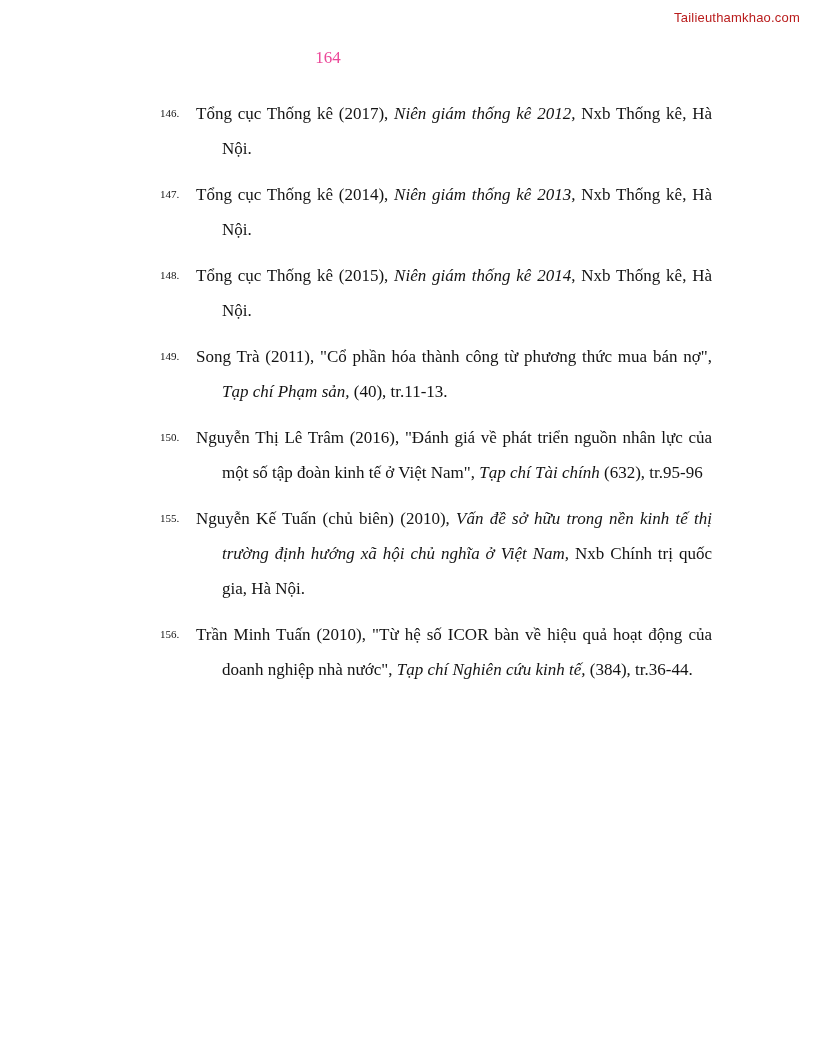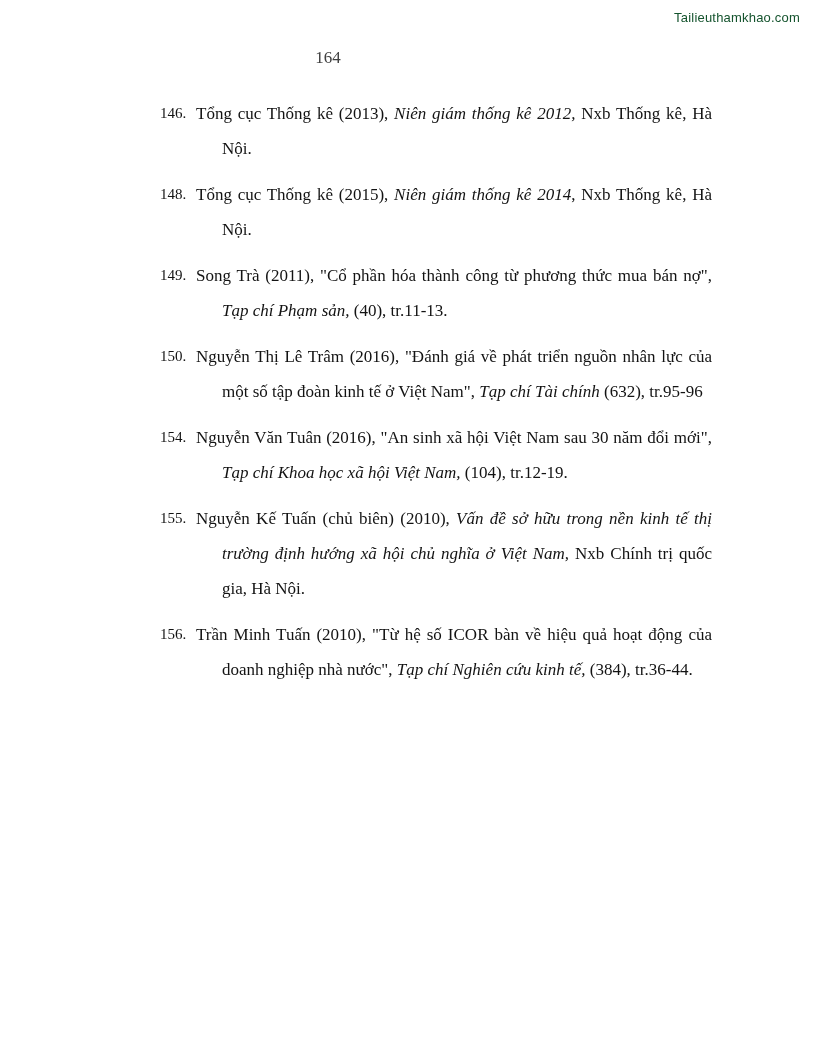--- a/index.html
+++ b/index.html
@@ -15,49 +15,49 @@
     overflow: hidden;
     font-family: "Liberation Serif", "DejaVu Serif", serif;
     color: #131313;
   }
   .watermark {
     position: absolute;
     top: 10px;
     right: 16px;
     font-family: "Liberation Sans", "DejaVu Sans", sans-serif;
     font-size: 13px;
-    color: #14532d;
+    color: #b91c1c;
     letter-spacing: 0.2px;
     white-space: nowrap;
   }
   .page-number {
     position: absolute;
     top: 48px;
     left: 0;
     width: 656px;
     text-align: center;
     font-size: 17px;
-    color: #404040;
+    color: #ec4899;
   }
   .biblio {
     position: absolute;
     top: 96px;
     left: 160px;
     width: 552px;
   }
   .entry {
     display: flex;
     align-items: flex-start;
     margin-bottom: 11px;
   }
   .entry-number {
     flex: 0 0 36px;
     width: 36px;
     text-align: left;
-    font-size: 15px;
+    font-size: 11px;
     line-height: 35px;
     white-space: nowrap;
   }
   .entry-body {
     flex: 1 1 auto;
     font-size: 17px;
     line-height: 35px;
     text-align: justify;
     text-justify: inter-word;
     text-indent: 0;
@@ -77,39 +77,39 @@
 
 <div class="page">
 
   <div class="watermark">Tailieuthamkhao.com</div>
 
   <div class="page-number">164</div>
 
   <div class="biblio" id="biblio">
       <div class="entry">
         <div class="entry-number">146.</div>
-        <div class="entry-body"><span>Tổng cục Thống kê (2013), </span><i>Niên giám thống kê 2012,</i><span> Nxb Thống kê, Hà Nội.</span></div>
+        <div class="entry-body"><span>Tổng cục Thống kê (2017), </span><i>Niên giám thống kê 2012,</i><span> Nxb Thống kê, Hà Nội.</span></div>
+      </div>
+      <div class="entry">
+        <div class="entry-number">147.</div>
+        <div class="entry-body"><span>Tổng cục Thống kê (2014), </span><i>Niên giám thống kê 2013,</i><span> Nxb Thống kê, Hà Nội.</span></div>
       </div>
       <div class="entry">
         <div class="entry-number">148.</div>
         <div class="entry-body"><span>Tổng cục Thống kê (2015), </span><i>Niên giám thống kê 2014</i><span>, Nxb Thống kê, Hà Nội.</span></div>
       </div>
       <div class="entry">
         <div class="entry-number">149.</div>
         <div class="entry-body"><span>Song Trà (2011), "Cổ phần hóa thành công từ phương thức mua bán nợ", </span><i>Tạp chí Phạm sản,</i><span> (40), tr.11-13.</span></div>
       </div>
       <div class="entry">
         <div class="entry-number">150.</div>
         <div class="entry-body"><span>Nguyễn Thị Lê Trâm (2016), "Đánh giá về phát triển nguồn nhân lực của một số tập đoàn kinh tế ở Việt Nam", </span><i>Tạp chí Tài chính</i><span> (632), tr.95-96</span></div>
       </div>
       <div class="entry">
-        <div class="entry-number">154.</div>
-        <div class="entry-body"><span>Nguyễn Văn Tuân (2016), "An sinh xã hội Việt Nam sau 30 năm đổi mới", </span><i>Tạp chí Khoa học xã hội Việt Nam,</i><span> (104), tr.12-19.</span></div>
-      </div>
-      <div class="entry">
         <div class="entry-number">155.</div>
         <div class="entry-body"><span>Nguyễn Kế Tuấn (chủ biên) (2010), </span><i>Vấn đề sở hữu trong nền kinh tế thị trường định hướng xã hội chủ nghĩa ở Việt Nam,</i><span> Nxb Chính trị quốc gia, Hà Nội.</span></div>
       </div>
       <div class="entry">
         <div class="entry-number">156.</div>
         <div class="entry-body"><span>Trần Minh Tuấn (2010), "Từ hệ số ICOR bàn về hiệu quả hoạt động của doanh nghiệp nhà nước", </span><i>Tạp chí Nghiên cứu kinh tế,</i><span> (384), tr.36-44.</span></div>
       </div>
     </div>
 
 </div>

